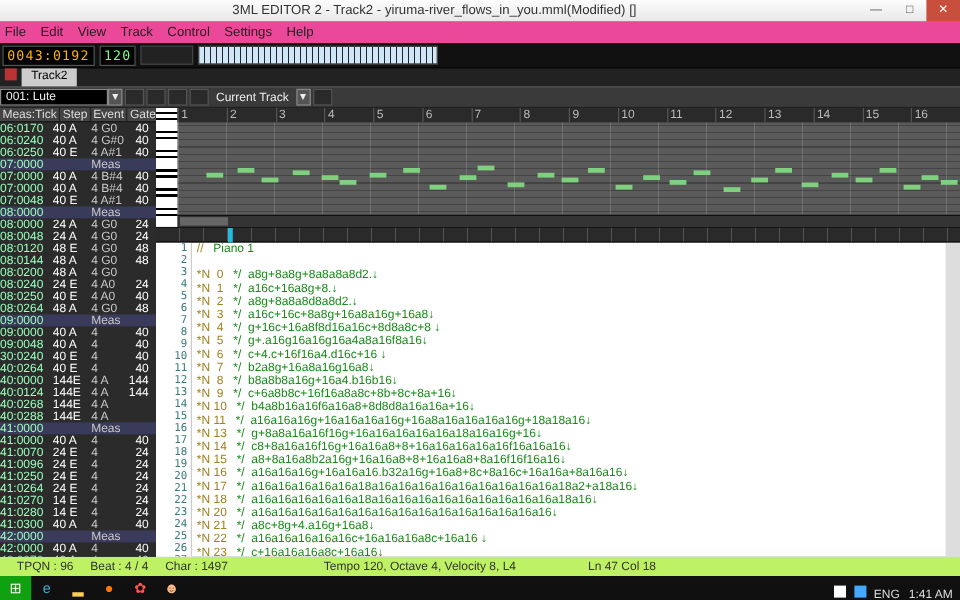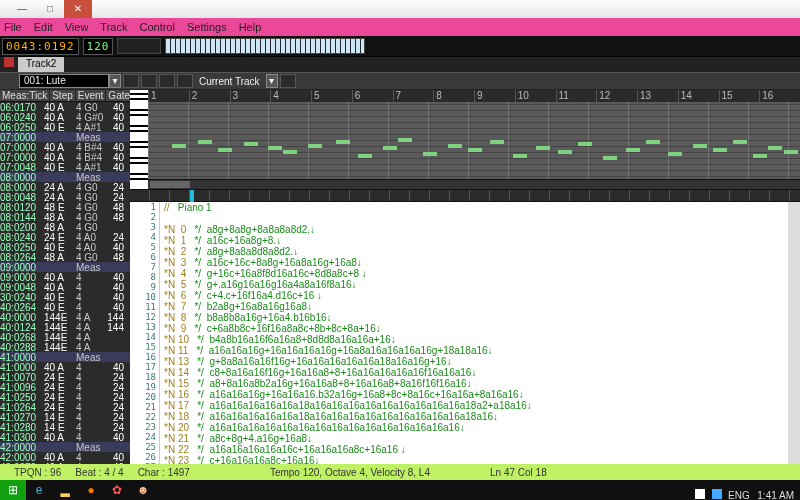--- a/index.html
+++ b/index.html
@@ -23,21 +23,21 @@
   .tool-btns { width:44px; height:16px; background:#222; border:1px solid #444; margin-left:2px;}
   .midi-kbd { flex:0 0 auto; width:200px; height:16px; margin-left:4px;
     background:repeating-linear-gradient(90deg,#cfe7f5 0 4px,#223 4px 5px); border:1px solid #444;}
 
   
   .tab-strip { height:16px; background:#222; display:flex; border-top:1px solid #000;}
   .tab-strip .dot { width:10px; height:10px; background:#b33; margin:0 4px;}
   .tab { background:#ccc; color:#000; padding:1px 8px; font-size:10px;}
 
   
-  .optbar { height:18px; background:#3a3a3a; border-top:1px solid #555; border-bottom:1px solid #222; display:flex; align-items:center; color:#eee;padding-left:19px; }
+  .optbar { height:18px; background:#3a3a3a; border-top:1px solid #555; border-bottom:1px solid #222; display:flex; align-items:center; color:#eee; }
   .optbar .sel { background:#000; border:1px solid #888; padding:0 4px; width:90px; height:14px; font-size:10px; color:#eee;}
   .optbar .arrow { width:12px; height:14px; background:#555; border:1px solid #888; text-align:center; line-height:12px;}
   .optbar .mini { width:16px; height:14px; background:#2a2a2a; border:1px solid #555; margin-left:2px;}
   .optbar .lbl { margin:0 6px;}
 
   
   .main { display:flex; height:calc(500px - 18px - 18px - 20px - 16px - 18px - 16px - 20px); }
 
   
   .evlist { width:130px; background:#2b2b2b; color:#c8c8c8; font-family:monospace; font-size:9px; overflow:hidden;}
@@ -92,20 +92,21 @@
   .taskbar .btn.start{background:#10a010;}
   .taskbar .spacer{flex:1;}
   .taskbar .tray{color:#ddd;font-size:9px;text-align:right;line-height:10px;padding-right:6px;margin-top:20px;}
   .taskbar .mini-ico{width:10px;height:10px;margin-right:4px;display:inline-block;}
 </style>
 </head>
 <body>
 
 <div class="title-bar">
   <div style="width:8px"></div>
+  <span class="title-text">3ML EDITOR 2 - Track2 - yiruma-river_flows_in_you.mml(Modified) []</span>
   <div class="title-ctrl min">—</div>
   <div class="title-ctrl max">□</div>
   <div class="title-ctrl close">✕</div>
 </div>
 
 <div class="menu-bar" id="menubar">
     <span>File</span>
     <span>Edit</span>
     <span>View</span>
     <span>Track</span>

